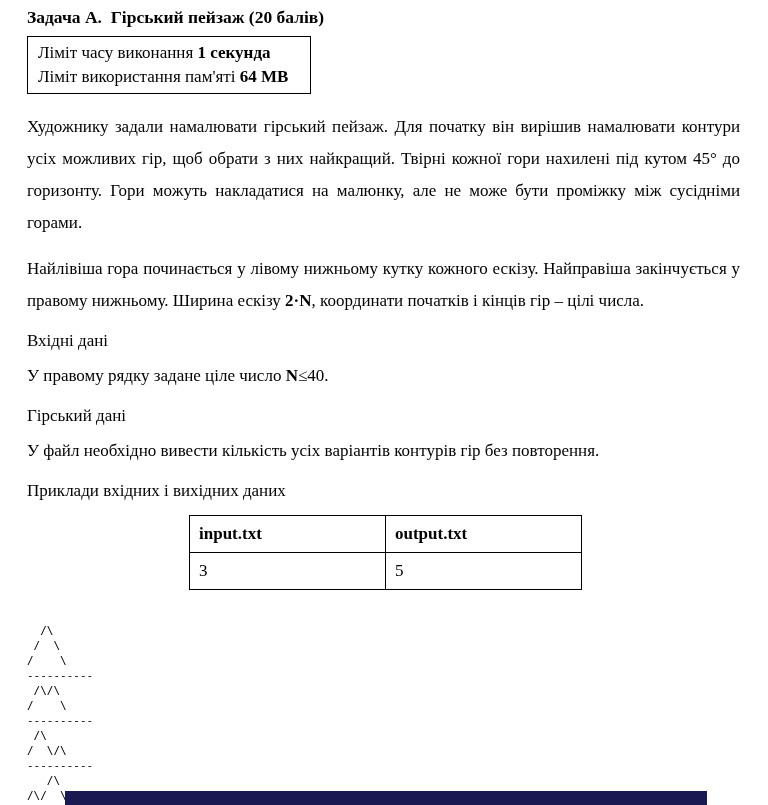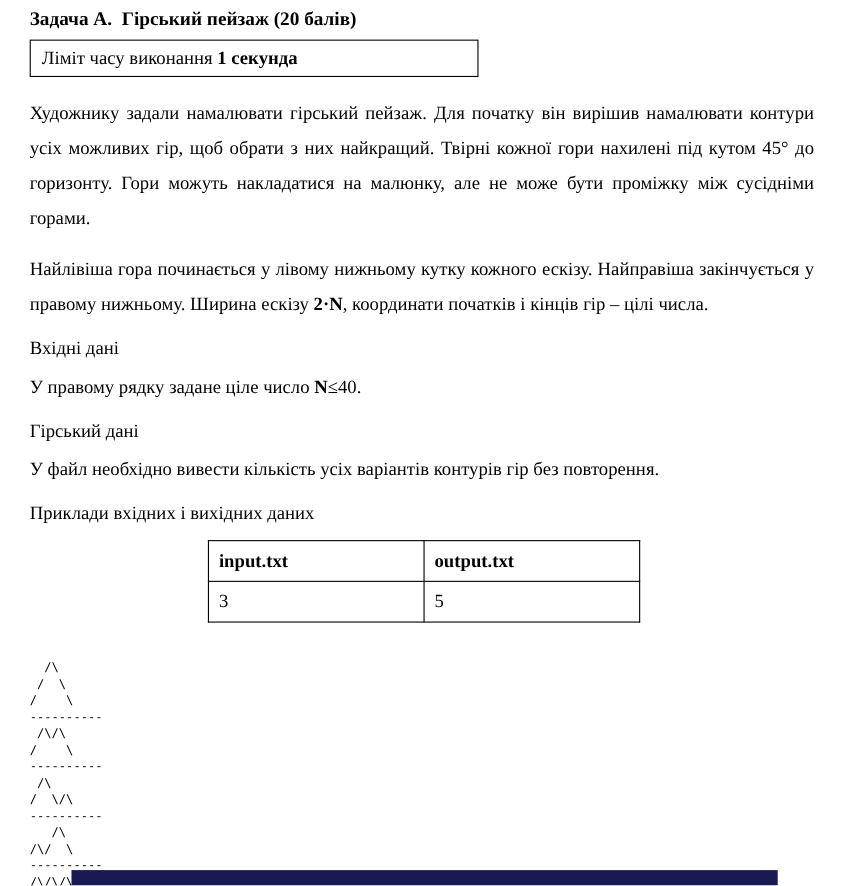--- a/index.html
+++ b/index.html
@@ -14,21 +14,21 @@
   }
   .page { padding:7px 28px 0 27px; }
   .title {
     font-weight:bold;
     font-size:17.5px;
     white-space:pre-wrap;
     margin-bottom:8px;
   }
   .limits-box {
     border:1px solid #000;
-    width:408px;
+    width:284px;
     padding:4px 10px;
     line-height:24px;
     margin-bottom:17px;
   }
   .body-text {
     text-align:justify;
     line-height:32px;
     margin:0 0 14px 0;
   }
   .section {
@@ -67,20 +67,21 @@
 </style>
 </head>
 <body>
 
 <div class="page">
 
   <div class="title">Задача А.  Гірський пейзаж (20 балів)</div>
 
   <div class="limits-box">
     <div><span>Ліміт часу виконання </span><b>1 секунда</b></div>
+    <div><span>Ліміт використання пам'яті </span><b>64 MB</b></div>
   </div>
 
   <p class="body-text">Художнику задали намалювати гірський пейзаж. Для початку він вирішив намалювати контури усіх можливих гір, щоб обрати з них найкращий. Твірні кожної гори нахилені під кутом 45° до горизонту. Гори можуть накладатися на малюнку, але не може бути проміжку між сусідніми горами.</p>
 
   <p class="body-text"><span>Найлівіша гора починається у лівому нижньому кутку кожного ескізу. Найправіша закінчується у правому нижньому. Ширина ескізу </span><b>2·N</b><span>, координати початків і кінців гір – цілі числа.</span></p>
 
   <h3 class="section">Вхідні дані</h3>
 
   <p class="body-text"><span>У правому рядку задане ціле число </span><b>N</b><span>≤40.</span></p>
 

